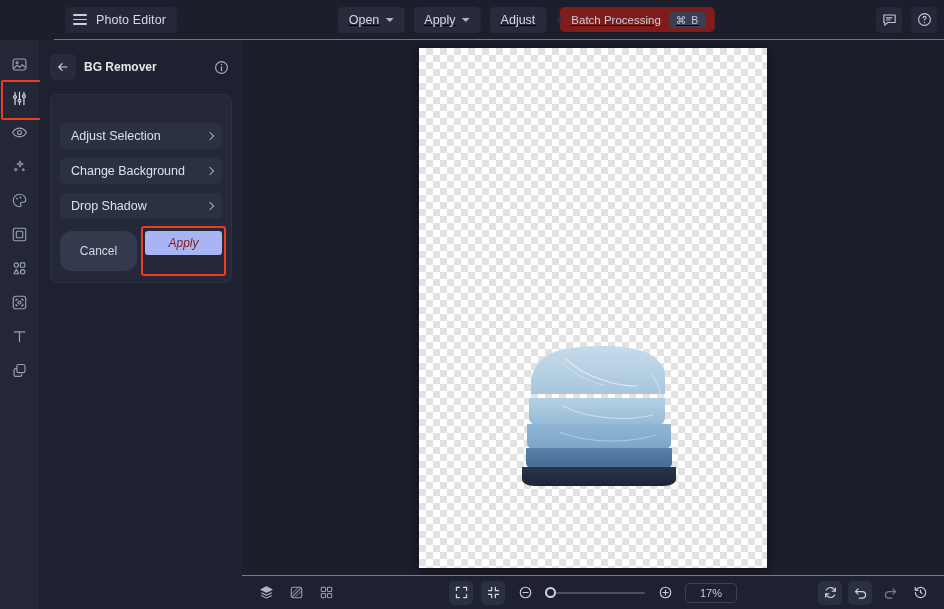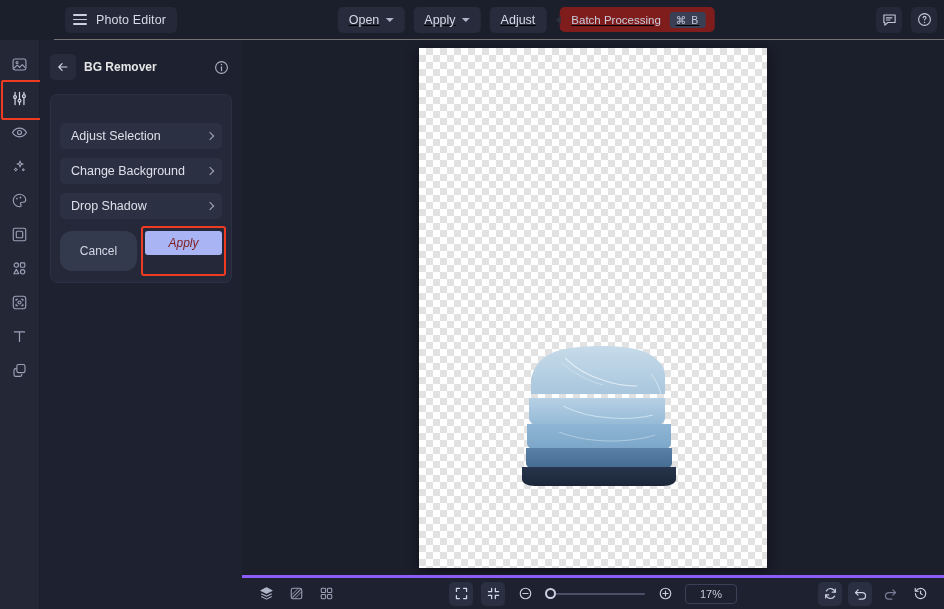--- a/index.html
+++ b/index.html
@@ -154,21 +154,21 @@
       linear-gradient(45deg, #e2e2e2 25%, transparent 25%, transparent 75%, #e2e2e2 75%, #e2e2e2);
     background-size: 14px 14px;
     background-position: 0 0, 7px 7px;
     box-shadow: 0 3px 12px rgba(0,0,0,.45);
   }
   .jeans { position: absolute; left: 94px; top: 296px; width: 172px; height: 145px; }
 
   
   .bottombar {
     position: absolute; left: 242px; top: 575px; width: 702px; height: 34px;
-    background: #1e2230; border-top: 3px solid #8b5cf6;
+    background: #1e2230; border-top: 1px solid #8b5cf6;
     display: flex; align-items: center;
   }
   .bb-left { display: flex; align-items: center; gap: 6px; margin-left: 12px; }
   .bb-center {
     position: absolute; left: 50%; transform: translateX(-50%);
     display: flex; align-items: center; gap: 8px;
   }
   .bb-right { position: absolute; right: 12px; display: flex; align-items: center; gap: 6px; }
   .sq-btn {
     width: 24px; height: 24px; border-radius: 5px;

